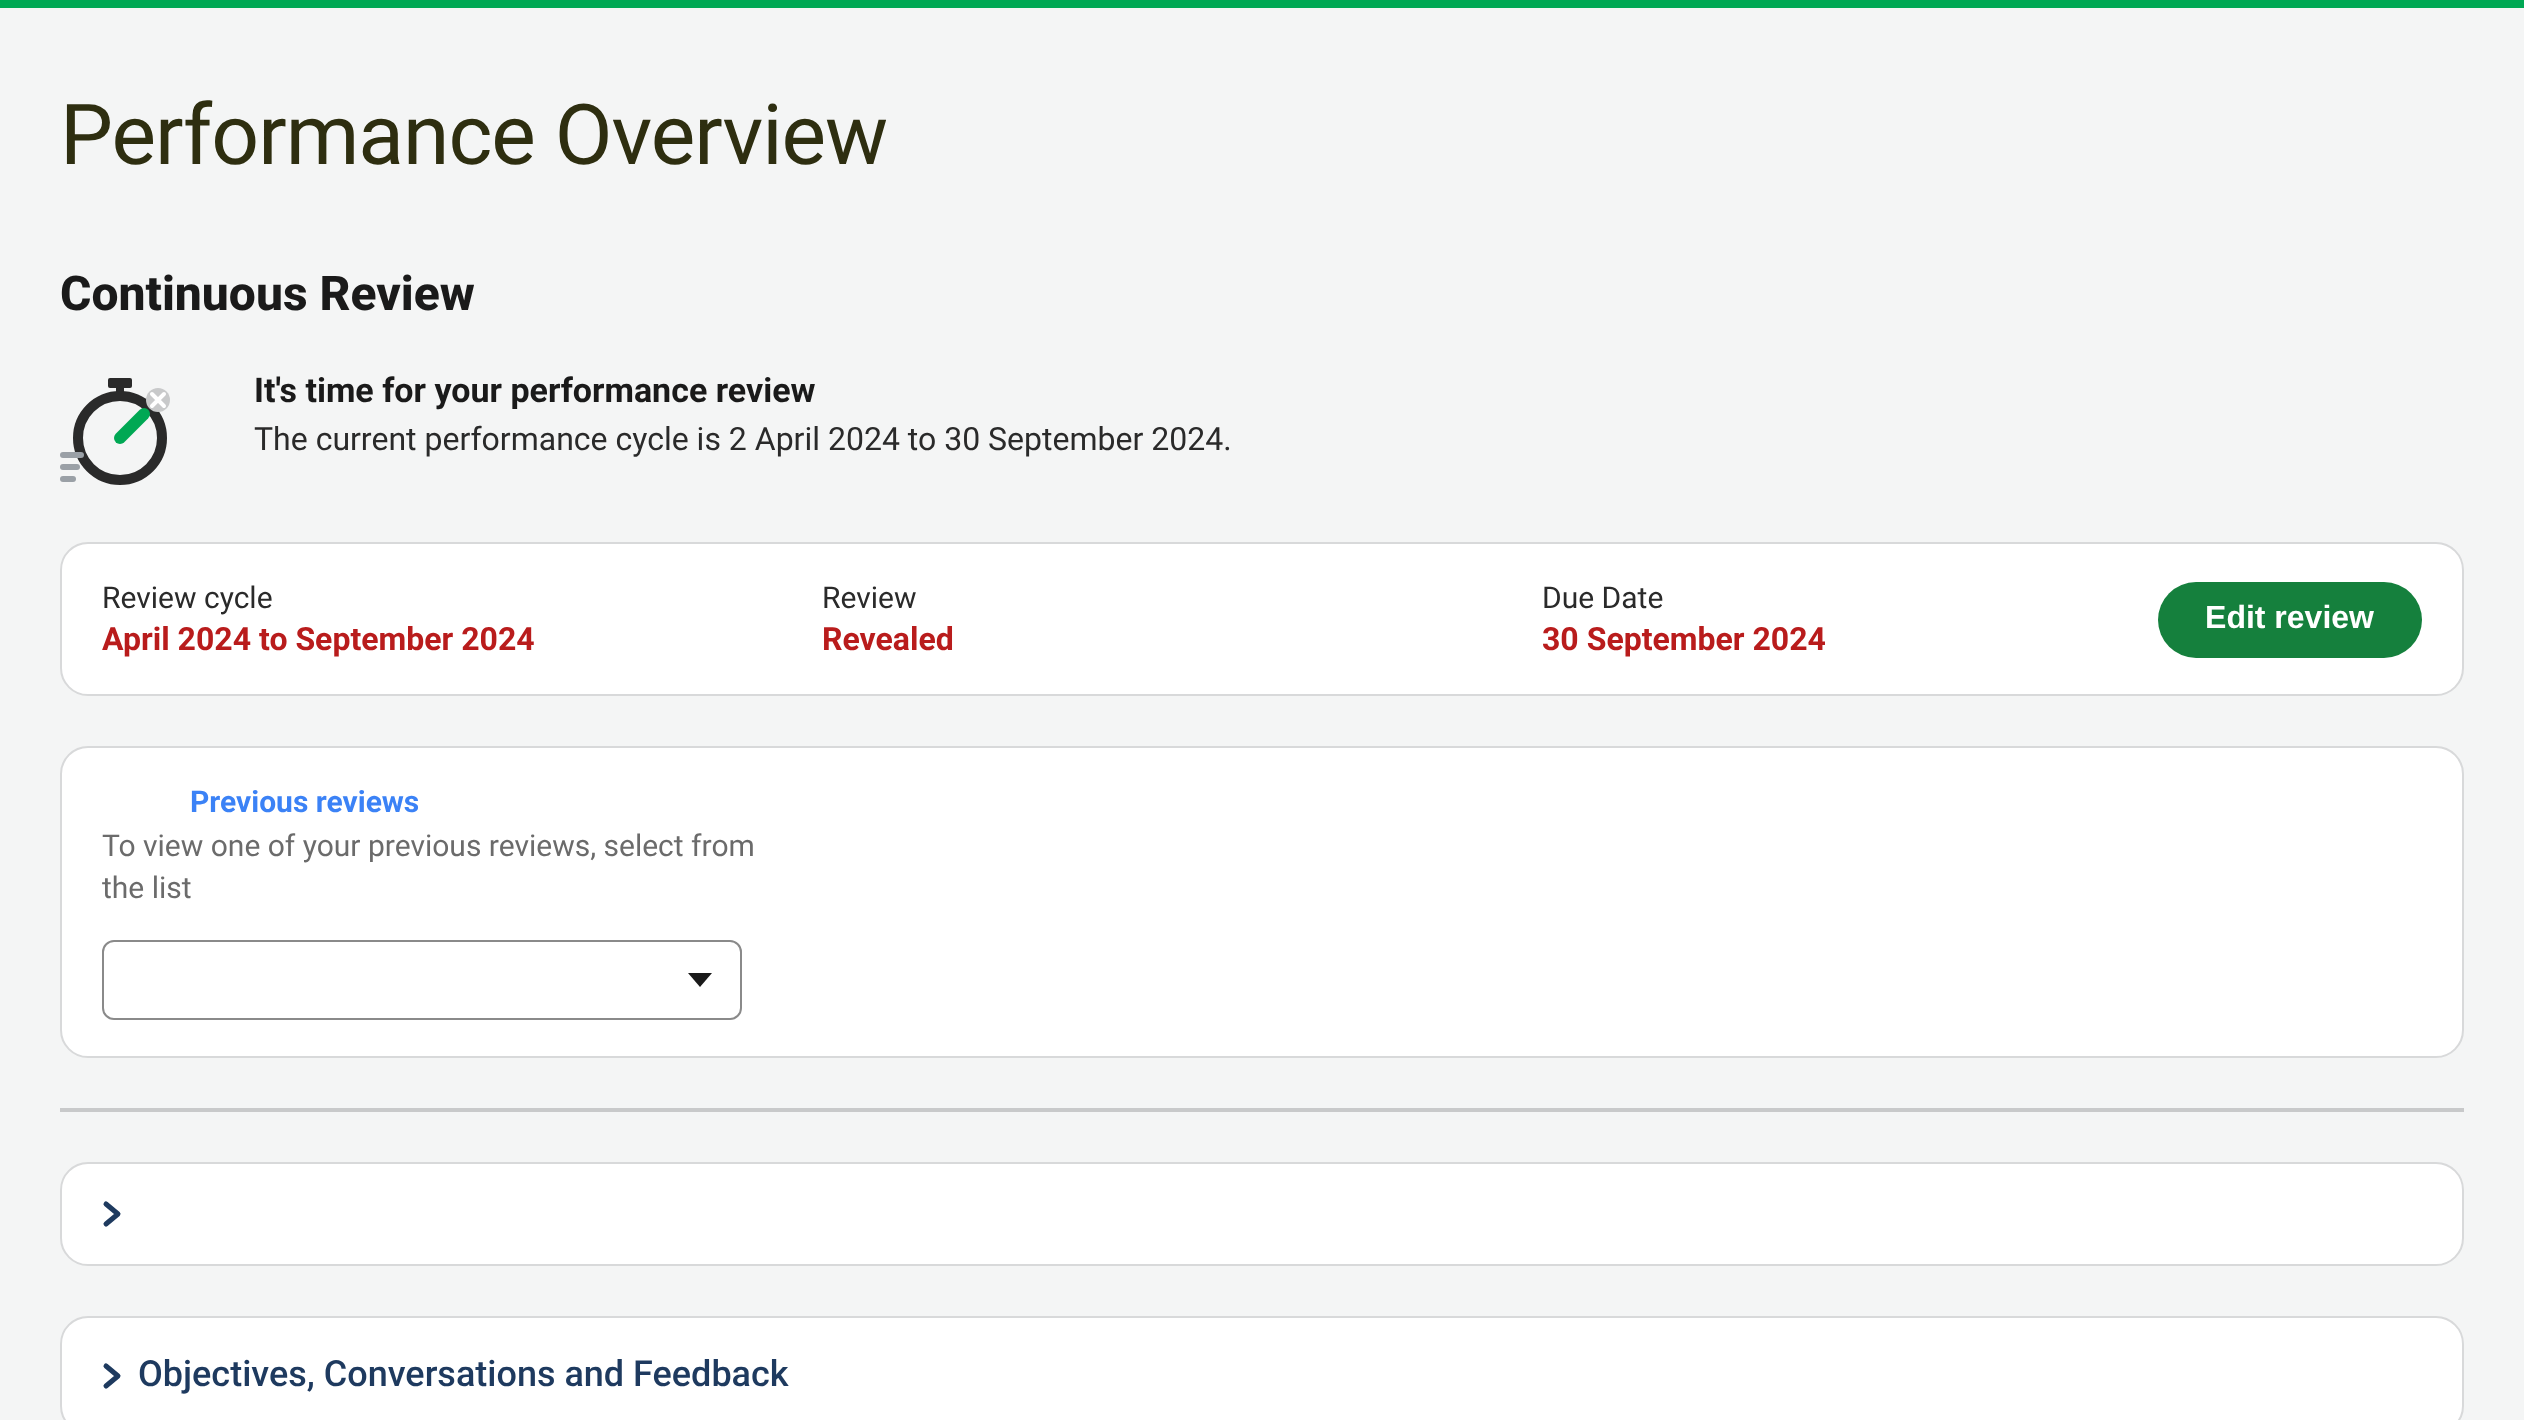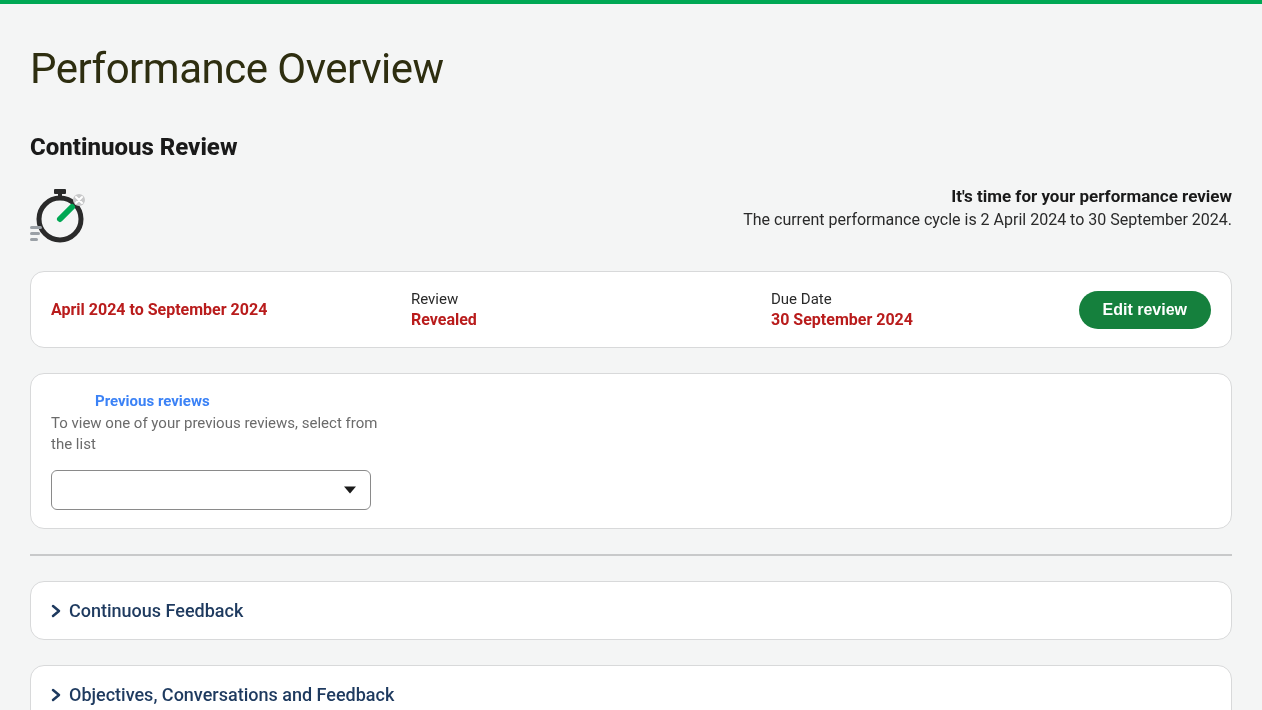--- a/index.html
+++ b/index.html
@@ -38,21 +38,20 @@
       font-weight: 800;
       color: #1a1a1a;
       margin-bottom: 25px;
     }
     
     .notice {
       display: flex;
       align-items: flex-start;
       gap: 37px;
       margin-bottom: 25px;
-      text-align: right;
     }
     
     .notice-icon {
       flex-shrink: 0;
       width: 60px;
       height: 60px;
     }
     
     .notice-text {
       flex: 1;
@@ -221,20 +220,21 @@
     </div>
     <div class="notice-text">
       <div class="notice-title">It's time for your performance review</div>
       <div class="notice-desc">The current performance cycle is 2 April 2024 to 30 September 2024.</div>
     </div>
   </div>
 
   <div class="card">
     <div class="review-row">
       <div class="review-field cycle">
+        <span class="field-label">Review cycle</span>
         <span class="field-value">April 2024 to September 2024</span>
       </div>
       <div class="review-field status">
         <span class="field-label">Review</span>
         <span class="field-value">Revealed</span>
       </div>
       <div class="review-field due">
         <span class="field-label">Due Date</span>
         <span class="field-value">30 September 2024</span>
       </div>
@@ -252,21 +252,20 @@
       <div class="select-caret"></div>
     </div>
   </div>
 
   <hr class="divider">
 
   <div class="accordion">
     <svg class="chevron" viewBox="0 0 10 14">
       <path d="M 2 2 L 8 7 L 2 12" fill="none" stroke="#1e3a5f" stroke-width="2.5" stroke-linecap="round" stroke-linejoin="round"></path>
     </svg>
-    <span class="accordion-title">Continuous Feedback</span>
   </div>
 
   <div class="accordion">
     <svg class="chevron" viewBox="0 0 10 14">
       <path d="M 2 2 L 8 7 L 2 12" fill="none" stroke="#1e3a5f" stroke-width="2.5" stroke-linecap="round" stroke-linejoin="round"></path>
     </svg>
     <span class="accordion-title">Objectives, Conversations and Feedback</span>
   </div>
 
 </div>

